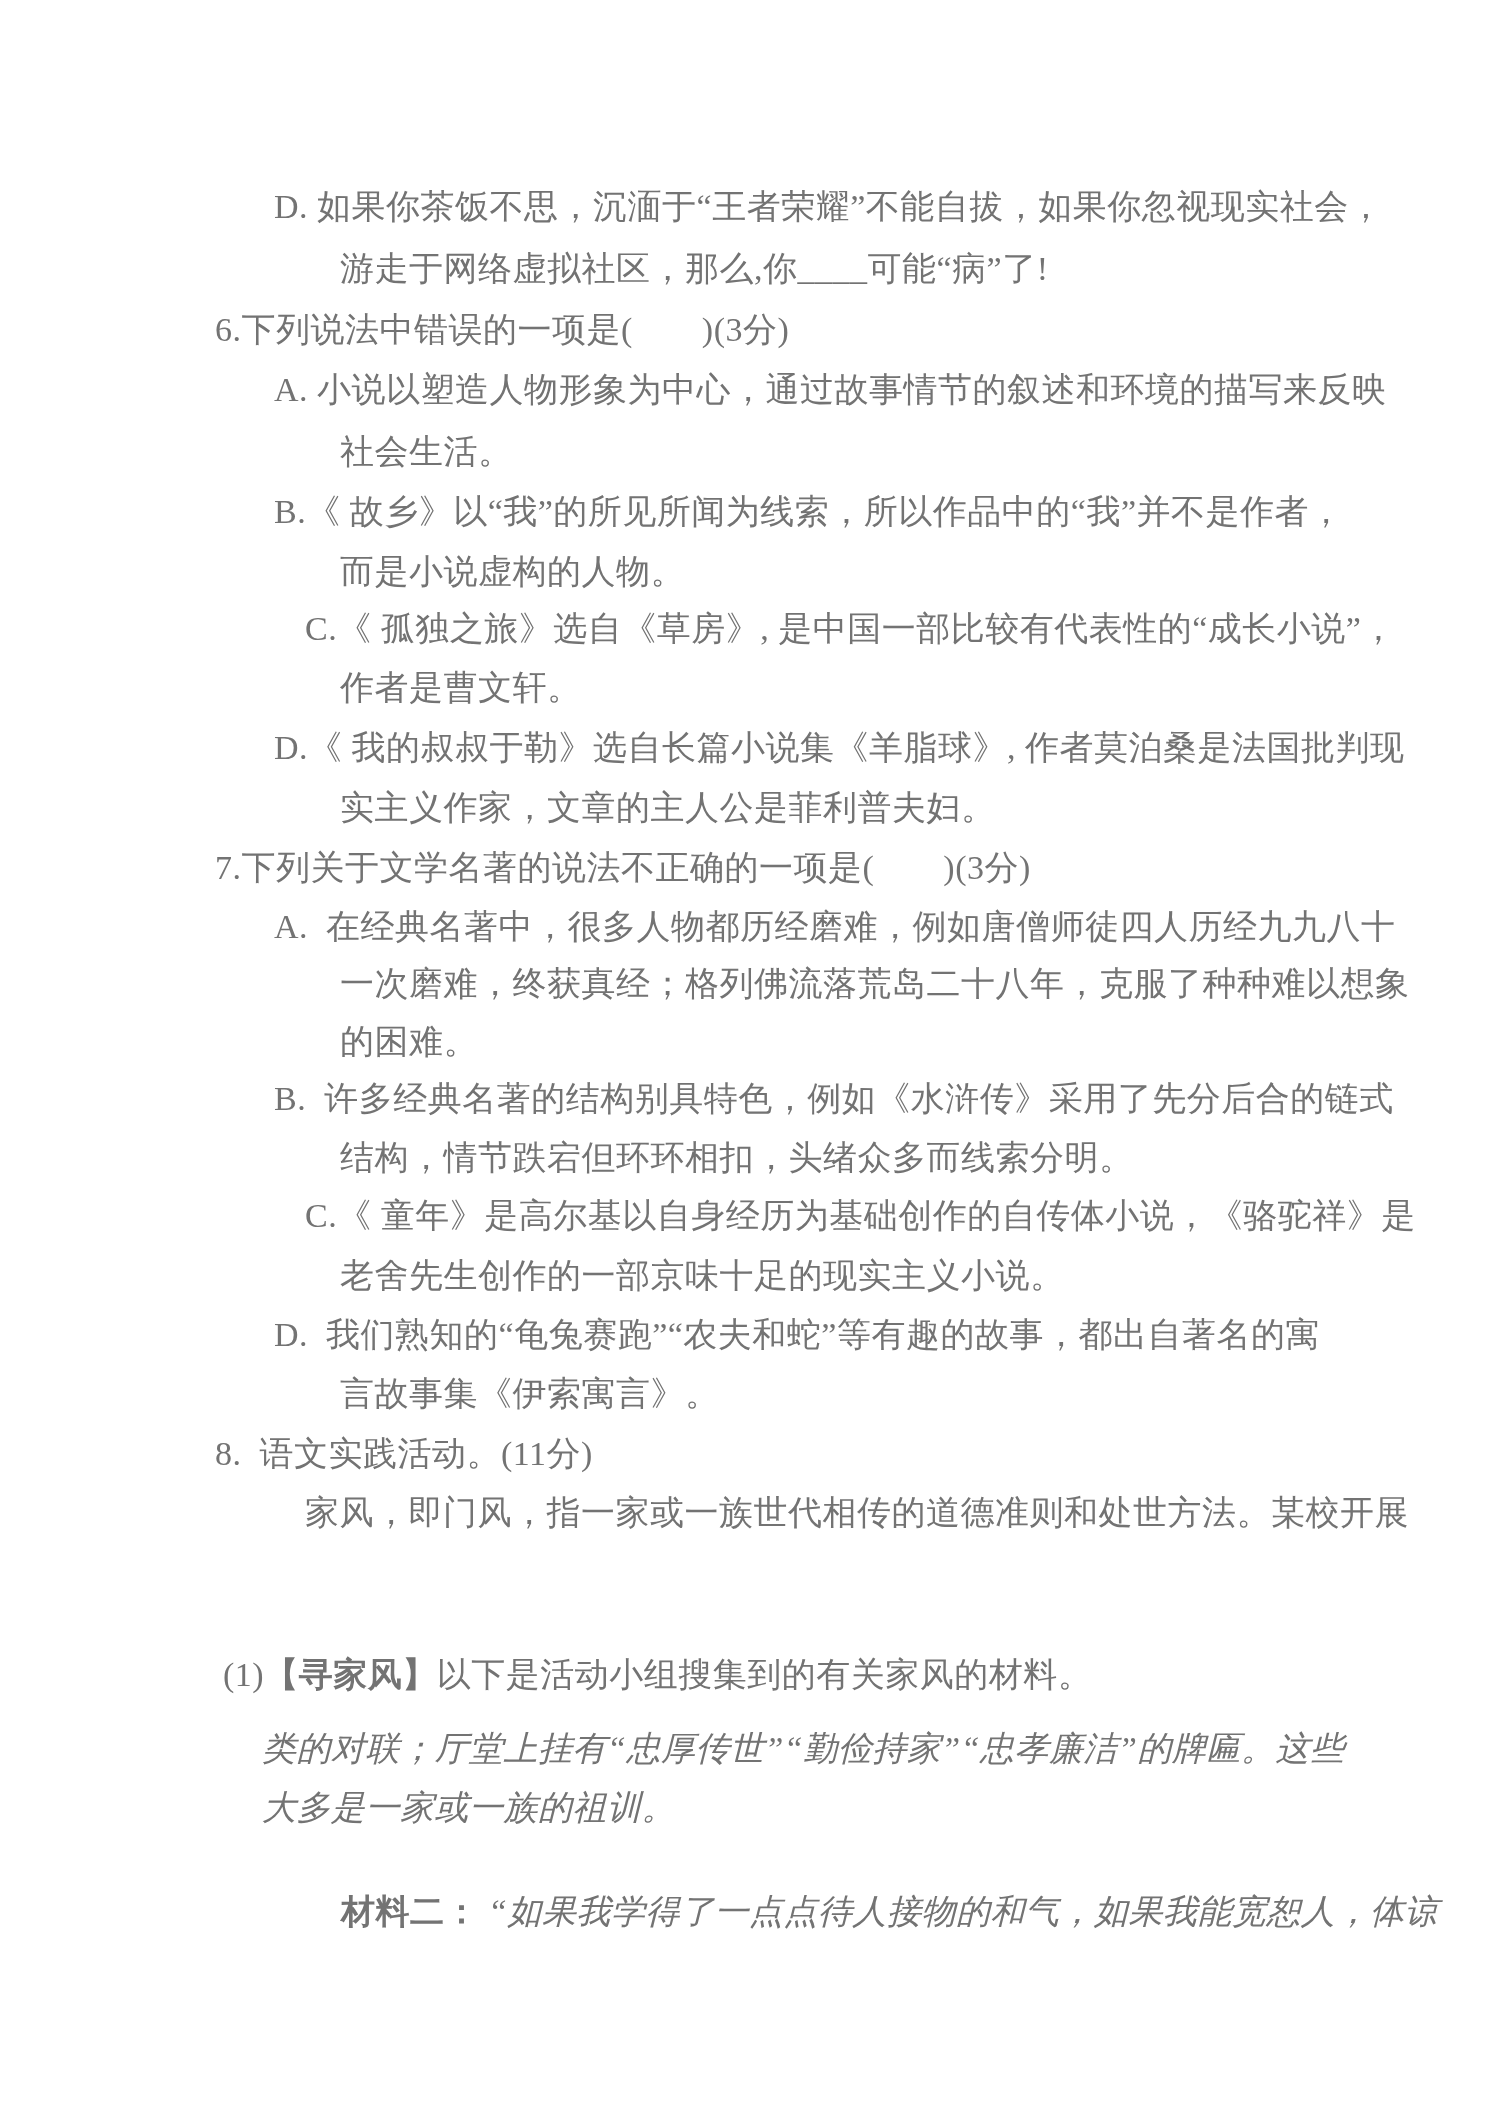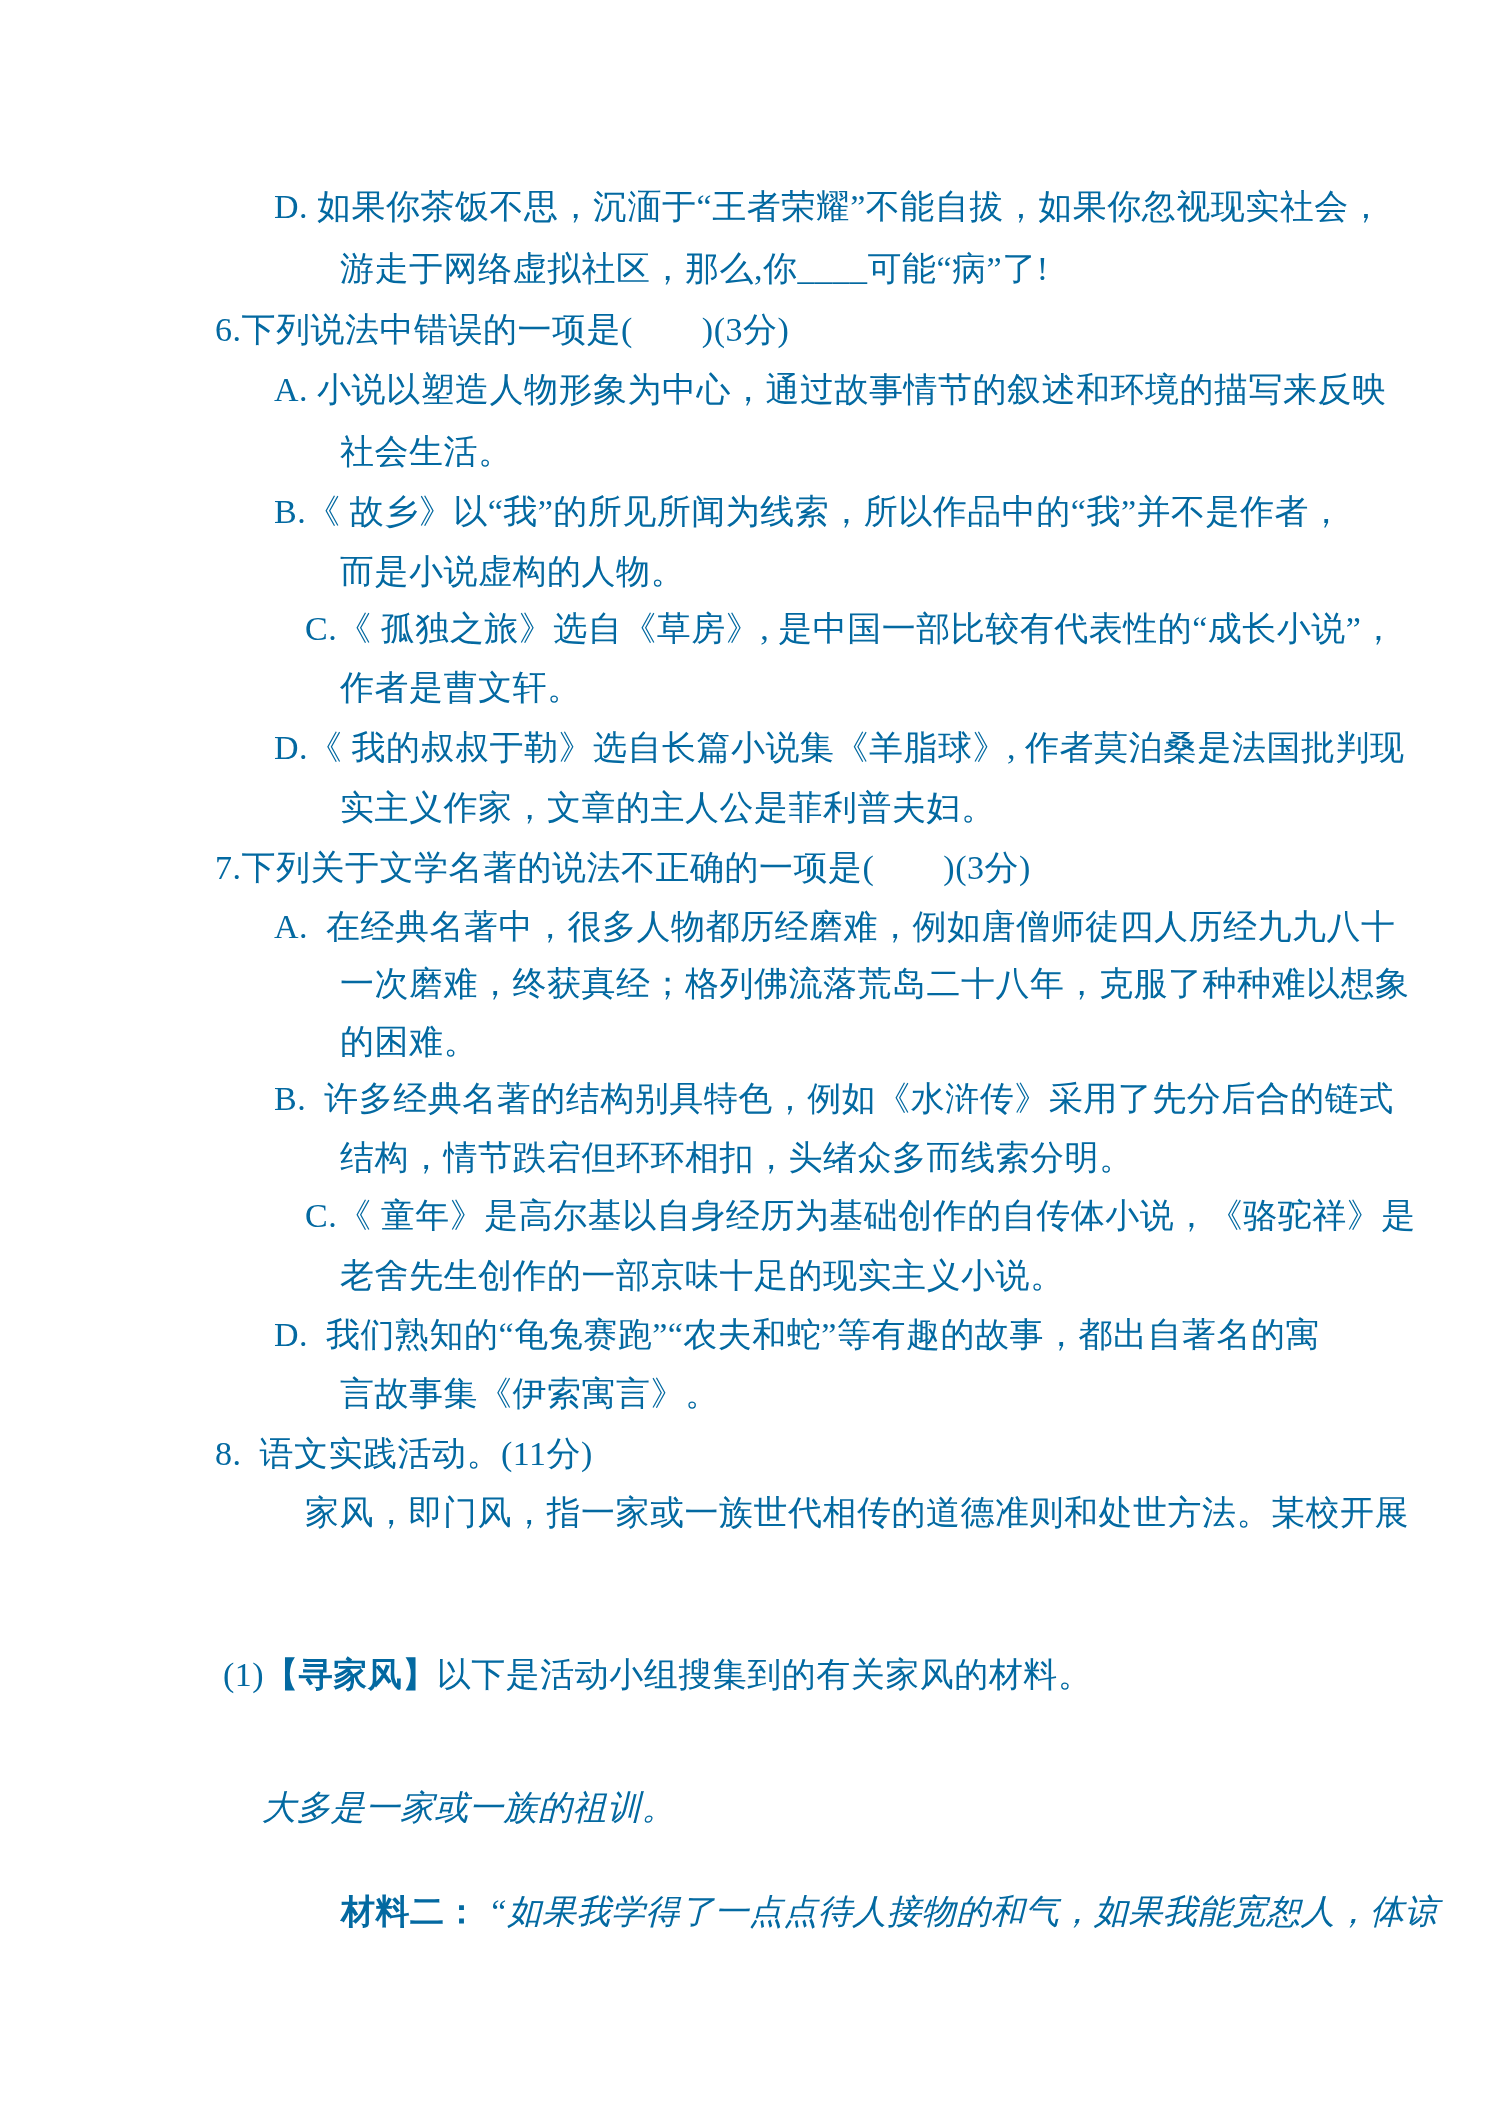--- a/index.html
+++ b/index.html
@@ -3,21 +3,21 @@
 <meta charset="utf-8">
 <style>
   html, body { margin: 0; padding: 0; background: #e8e8e8; }
   .page {
     position: relative;
     width: 1493px;
     height: 2112px;
     background: #ffffff;
     margin: 0 auto;
     font-family: "Liberation Serif", serif;
-    color: #0369a1;
+    color: #737373;
     overflow: hidden;
   }
   .line {
     position: absolute;
     font-size: 34px;
     line-height: 44px;
     white-space: pre;
     letter-spacing: 0.5px;
   }
   
@@ -68,19 +68,20 @@
   <div class="line x-opt" style="top:1313px">D.  我们熟知的“龟兔赛跑”“农夫和蛇”等有趣的故事，都出自著名的寓</div>
   <div class="line x-cont" style="top:1372px">言故事集《伊索寓言》。</div>
 
   <div class="line x-q" style="top:1432px">8.  语文实践活动。(11分)</div>
   <div class="line x-para" style="top:1491px">家风，即门风，指一家或一族世代相传的道德准则和处世方法。某校开展</div>
 
   <div class="line x-task" style="top:1608px">
     <span class="seg">(1)</span><span class="seg bold-tag">【寻家风】</span><span class="seg">以下是活动小组搜集到的有关家风的材料。</span>
   </div>
 
+  <div class="line x-par2 kaiti" style="top:1727px">类的对联；厅堂上挂有“忠厚传世”“勤俭持家”“忠孝廉洁”的牌匾。这些</div>
   <div class="line x-par2 kaiti" style="top:1786px">大多是一家或一族的祖训。</div>
 
   <div class="line x-para" style="top:1845px">
     <span class="seg bold-tag">材料二：</span><span class="seg kaiti"> “如果我学得了一点点待人接物的和气，如果我能宽恕人，体谅</span>
   </div>
 
 </div>
 
 </body></html>

